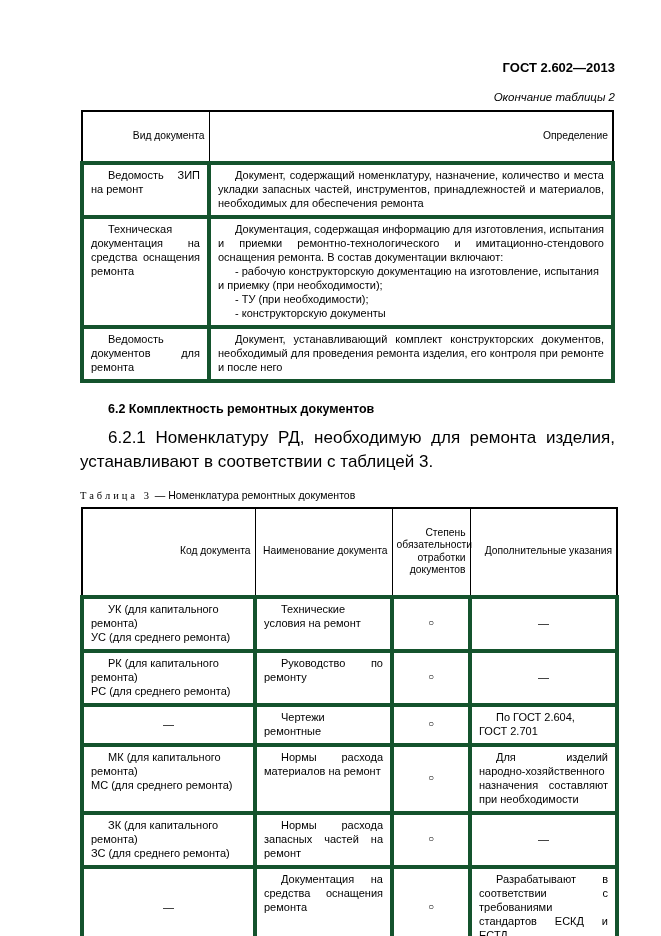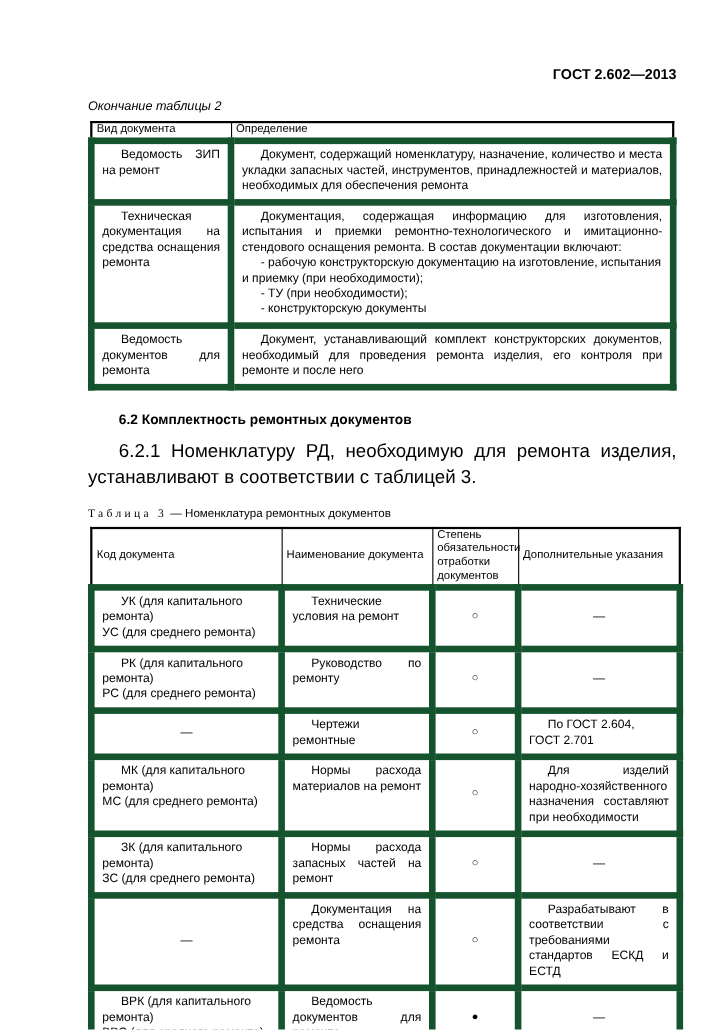--- a/index.html
+++ b/index.html
@@ -19,39 +19,40 @@
   .doc-header {
     text-align: right;
     font-weight: bold;
     font-size: 13px;
     margin-bottom: 16px;
   }
   .caption-italic {
     font-style: italic;
     font-size: 11.5px;
     margin: 0 0 7px 0;
+    text-align: right;
   }
   table {
     border-collapse: collapse;
     width: 100%;
     table-layout: fixed;
     border: 2px solid #000;
   }
   th {
     border: 1px solid #000;
     border-bottom: 2px solid #000;
     font-weight: normal;
     font-size: 10.3px;
     line-height: 12.5px;
-    text-align: left;
+    text-align: right;
     vertical-align: middle;
-    padding: 0 4px;
+    padding: 18px 4px;
   }
   td {
-    border: 6px solid #14532d;
+    border: 4px solid #14532d;
     vertical-align: top;
     font-size: 11px;
     line-height: 14px;
     padding: 3px 7px 5px 7px;
   }
   .cell-p { text-indent: 17px; text-align: justify; }
   .cell-left { text-indent: 17px; }
   .list-line { text-indent: 17px; }
   .center-cell { text-align: center; vertical-align: middle; }
   .mark { font-size: 10px; }

